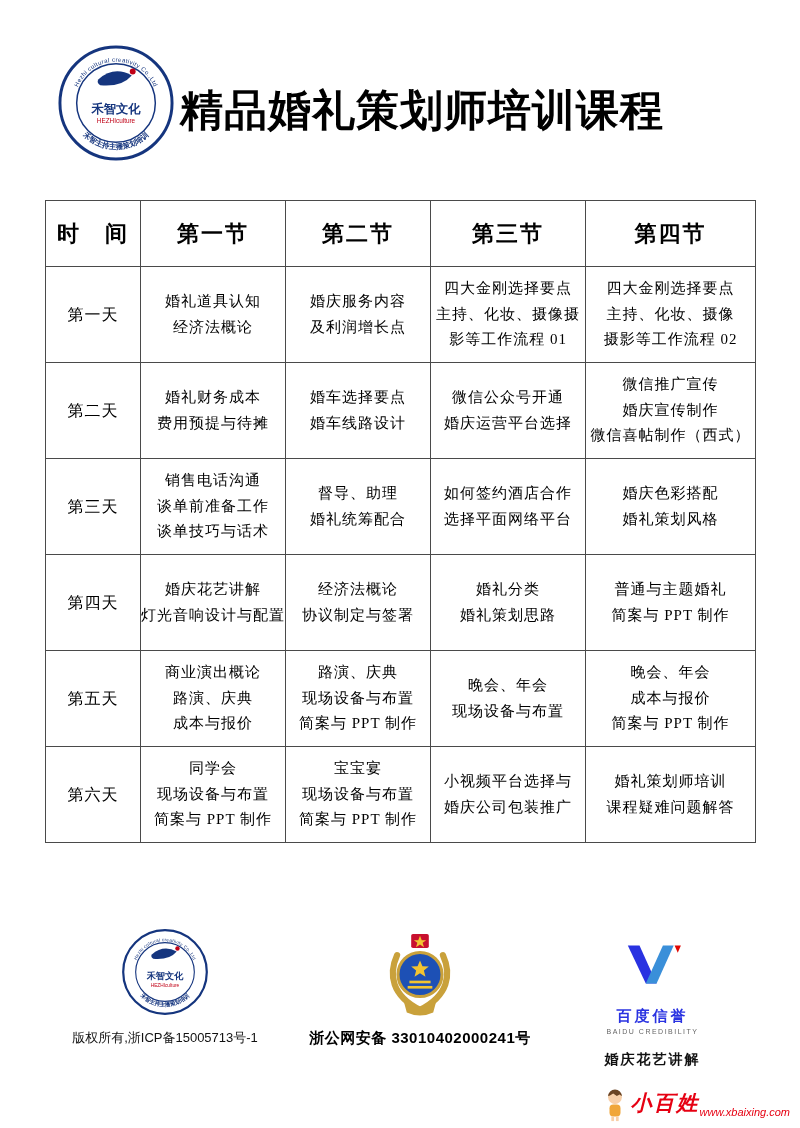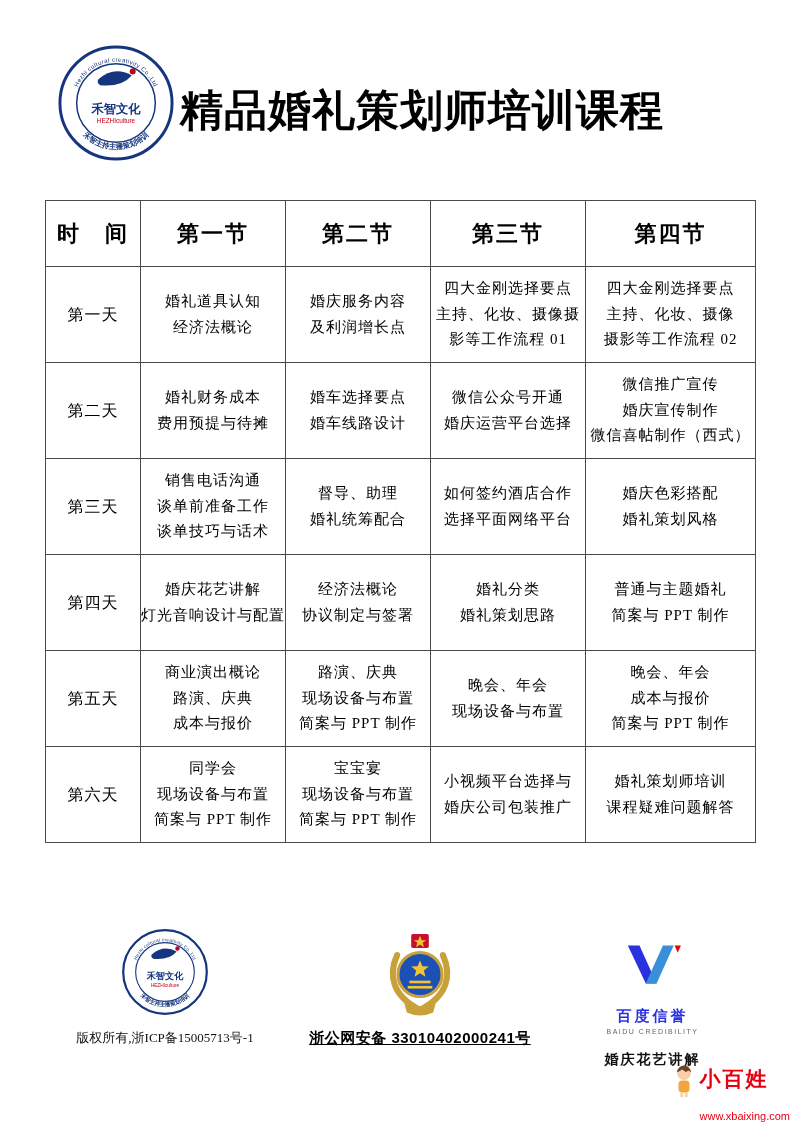--- a/index.html
+++ b/index.html
@@ -35,33 +35,33 @@
     height: 66px; font-size: 22px; font-weight: bold; letter-spacing: 2px; white-space: pre;
   }
   .course-table td {
     height: 96px; font-size: 15px; line-height: 1.72; letter-spacing: 1px; white-space: pre-line;
   }
   .course-table td.day { font-size: 16px; letter-spacing: 1px; }
 
   
   .f-left { position: absolute; left: 55px; top: 928px; width: 220px; text-align: center; }
   .logo-small { width: 88px; height: 88px; }
-  .copyright { margin-top: 9px; font-size: 13px; color: #111; font-family: Liberation Serif, serif; }
+  .copyright { margin-top: 9px; font-size: 13px; color: #111; font-family: Liberation Sans, sans-serif; }
 
   .f-center { position: absolute; left: 300px; top: 932px; width: 240px; text-align: center; }
-  .police-text { margin-top: 8px; font-size: 15px; font-weight: bold; color: #000; letter-spacing: 0.5px; text-decoration: underline; }
+  .police-text { margin-top: 8px; font-size: 15px; font-weight: bold; color: #000; letter-spacing: 0.5px; }
 
   .f-right { position: absolute; left: 575px; top: 942px; width: 155px; text-align: center; }
   .baidu-title { margin-top: 16px; font-size: 15px; font-weight: bold; color: #2932e1; letter-spacing: 3px; }
   .baidu-sub { margin-top: 2px; font-size: 7px; color: #666; letter-spacing: 1.5px; }
   .baidu-cert { margin-top: 16px; font-size: 14px; font-weight: bold; color: #111; letter-spacing: 2px; }
 
   
   .watermark { position: absolute; right: 10px; bottom: 6px; display: flex; align-items: flex-start; gap: 4px; }
-  .wm-text { display: flex; flex-direction: column; align-items: flex-start; }
+  .wm-text { display: flex; align-items: flex-start; font-style: italic; }
   .wm-name { font-size: 21px; font-weight: bold; color: #e60012; letter-spacing: 2px; }
   .wm-url { font-size: 11px; color: #e60012; margin-top: 17px; }
 </style>
 </head>
 <body>
 
 <div class="page">
 
   <svg class="logo-main" viewBox="0 0 120 120">
     <defs>

